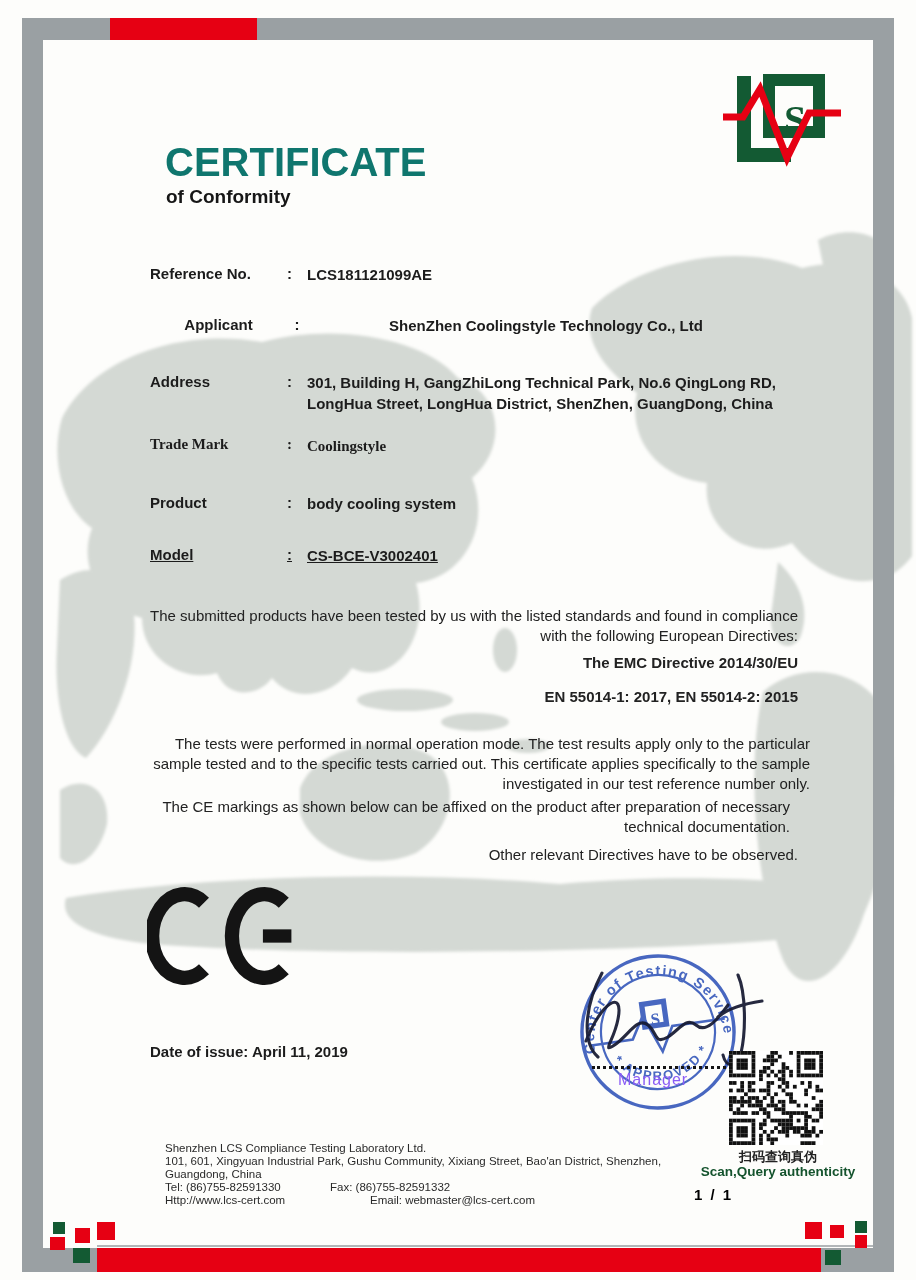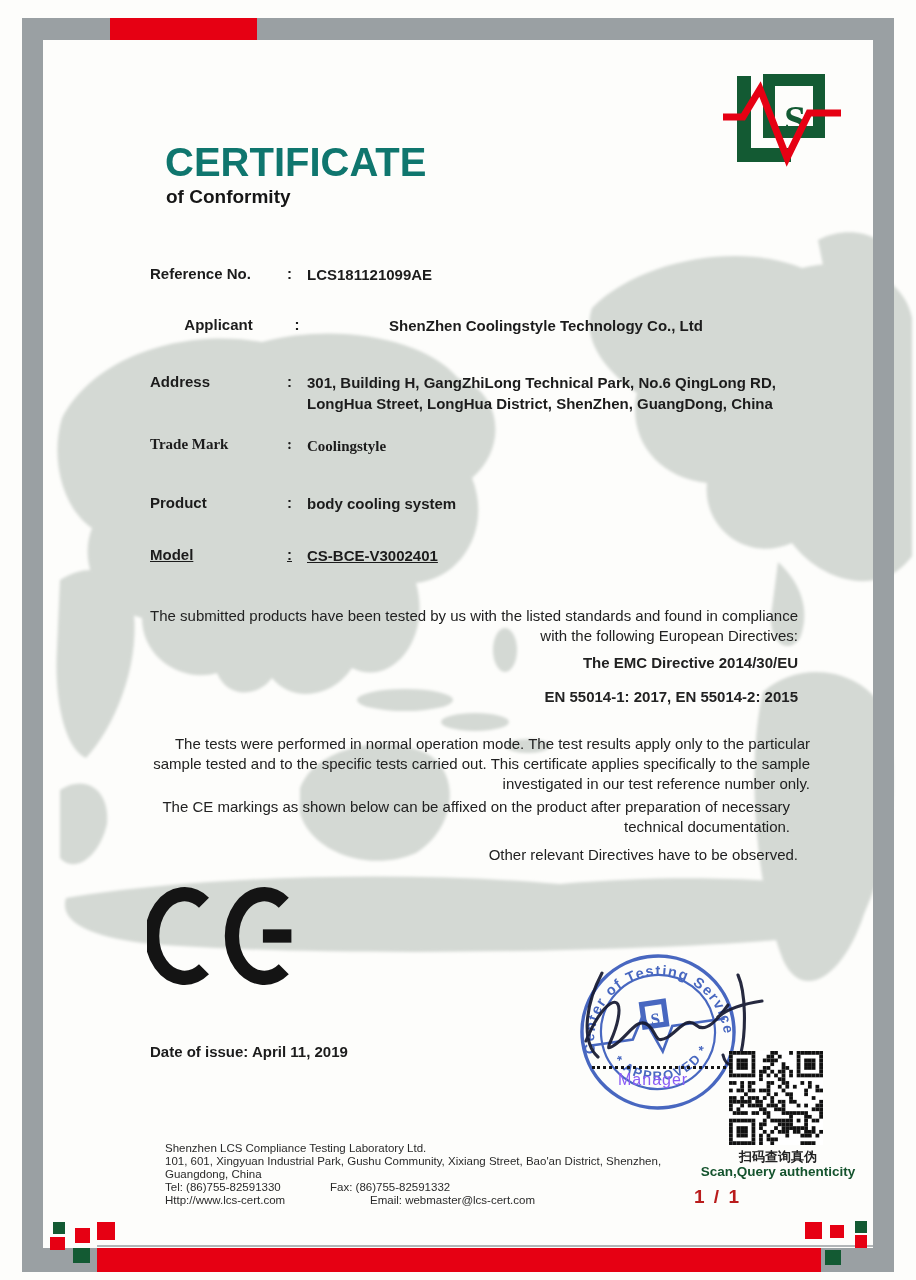--- a/index.html
+++ b/index.html
@@ -25,21 +25,21 @@
   .subtitle{font-size:19px;font-weight:bold;color:#161616;}
   .field-row{position:absolute;left:150px;width:650px;display:flex;align-items:flex-start;}
   .field-label{width:137px;font-size:15px;font-weight:bold;}
   .field-colon{width:20px;font-size:15px;font-weight:bold;}
   .field-value{flex:1;max-width:478px;font-size:15px;font-weight:bold;white-space:pre-line;line-height:1.38;}
   .para{position:absolute;left:150px;font-size:15px;line-height:1.34;color:#222;text-align:right;}
   .bold{font-weight:bold;}
   .footer-line{font-size:11.5px;line-height:1.3;color:#2a2a2a;}
   .qr-caption-zh{font-size:13px;font-weight:bold;color:#222;text-align:center;}
   .qr-caption-en{font-size:13.5px;font-weight:bold;color:#14532d;text-align:center;}
-  .page-num{font-size:19px;font-weight:bold;letter-spacing:2px;color:#b91c1c;}
+  .page-num{font-size:15px;font-weight:bold;letter-spacing:2px;color:#000000;}
   .dotted{position:absolute;border-top:3px dotted #151515;}
   .manager{font-size:16px;color:#8b5cf6;letter-spacing:1px;}
   .map-layer{position:absolute;left:0;top:0;z-index:0;}
   .content{position:relative;z-index:2;}
 </style>
 </head>
 <body>
 
 <div class="page">
 

